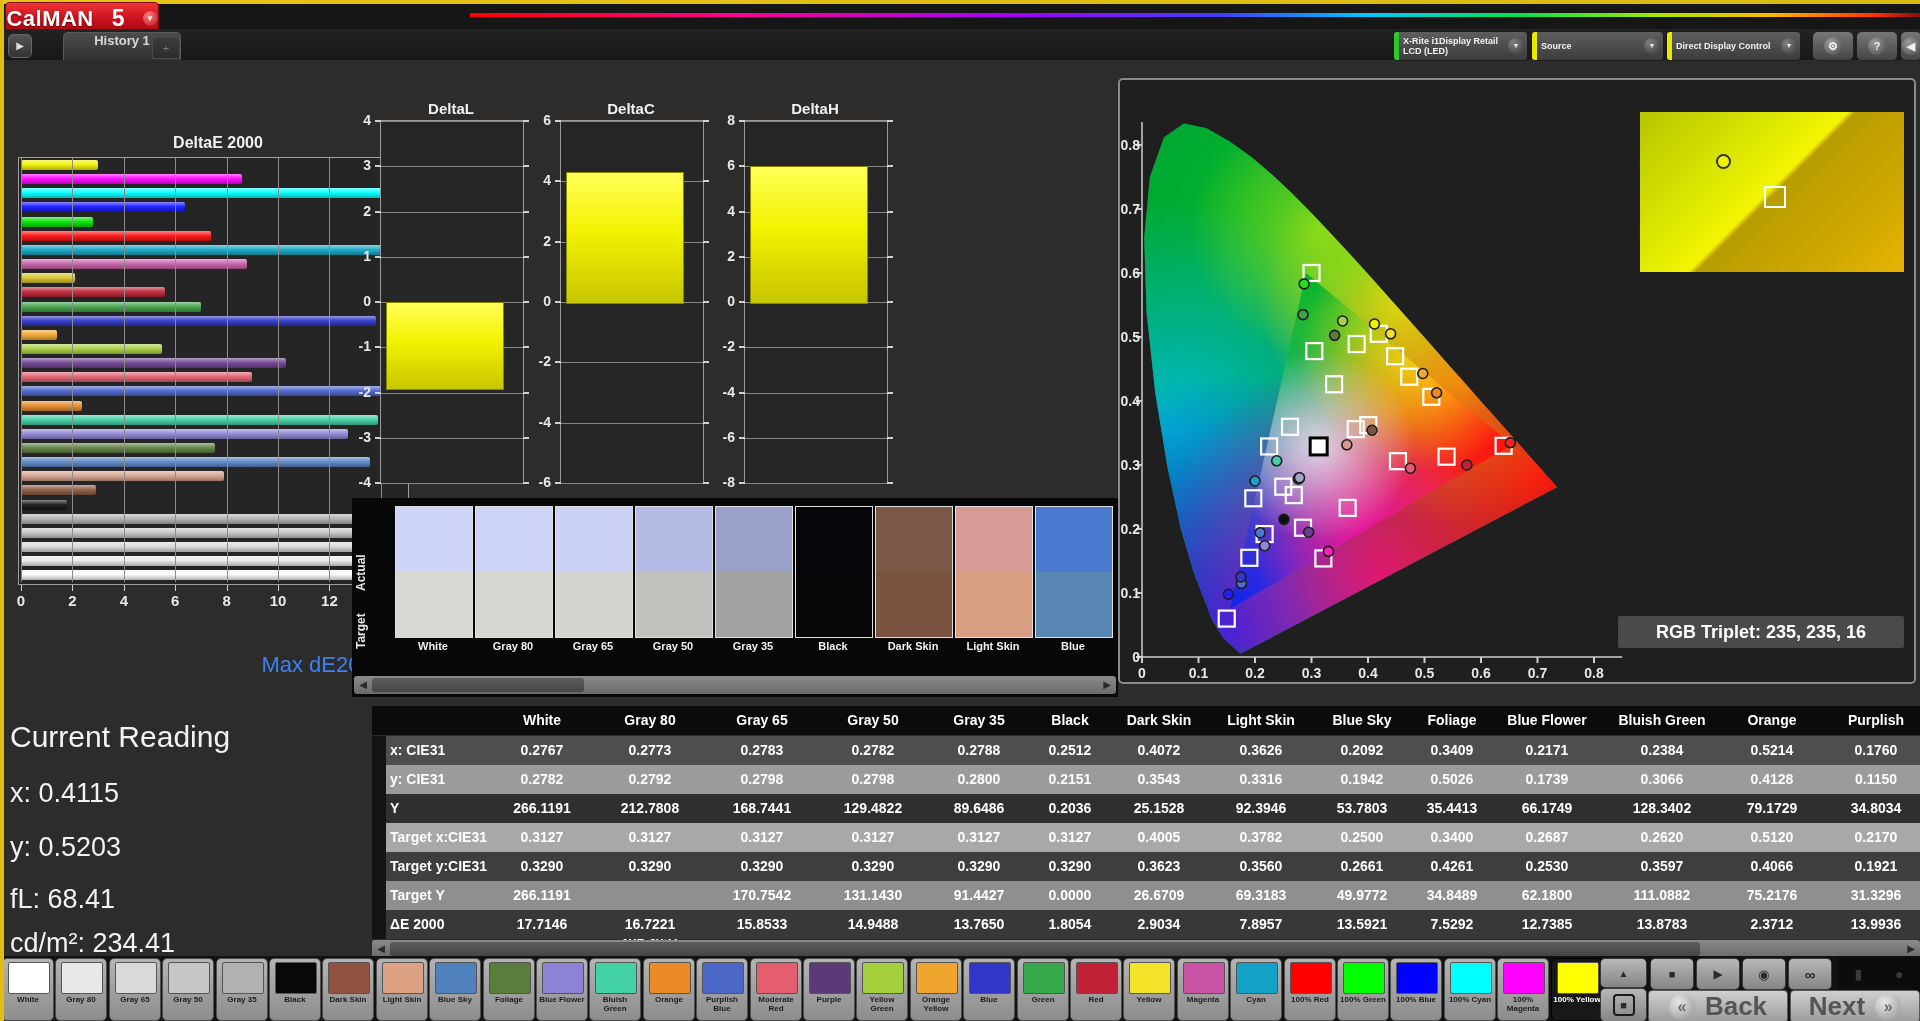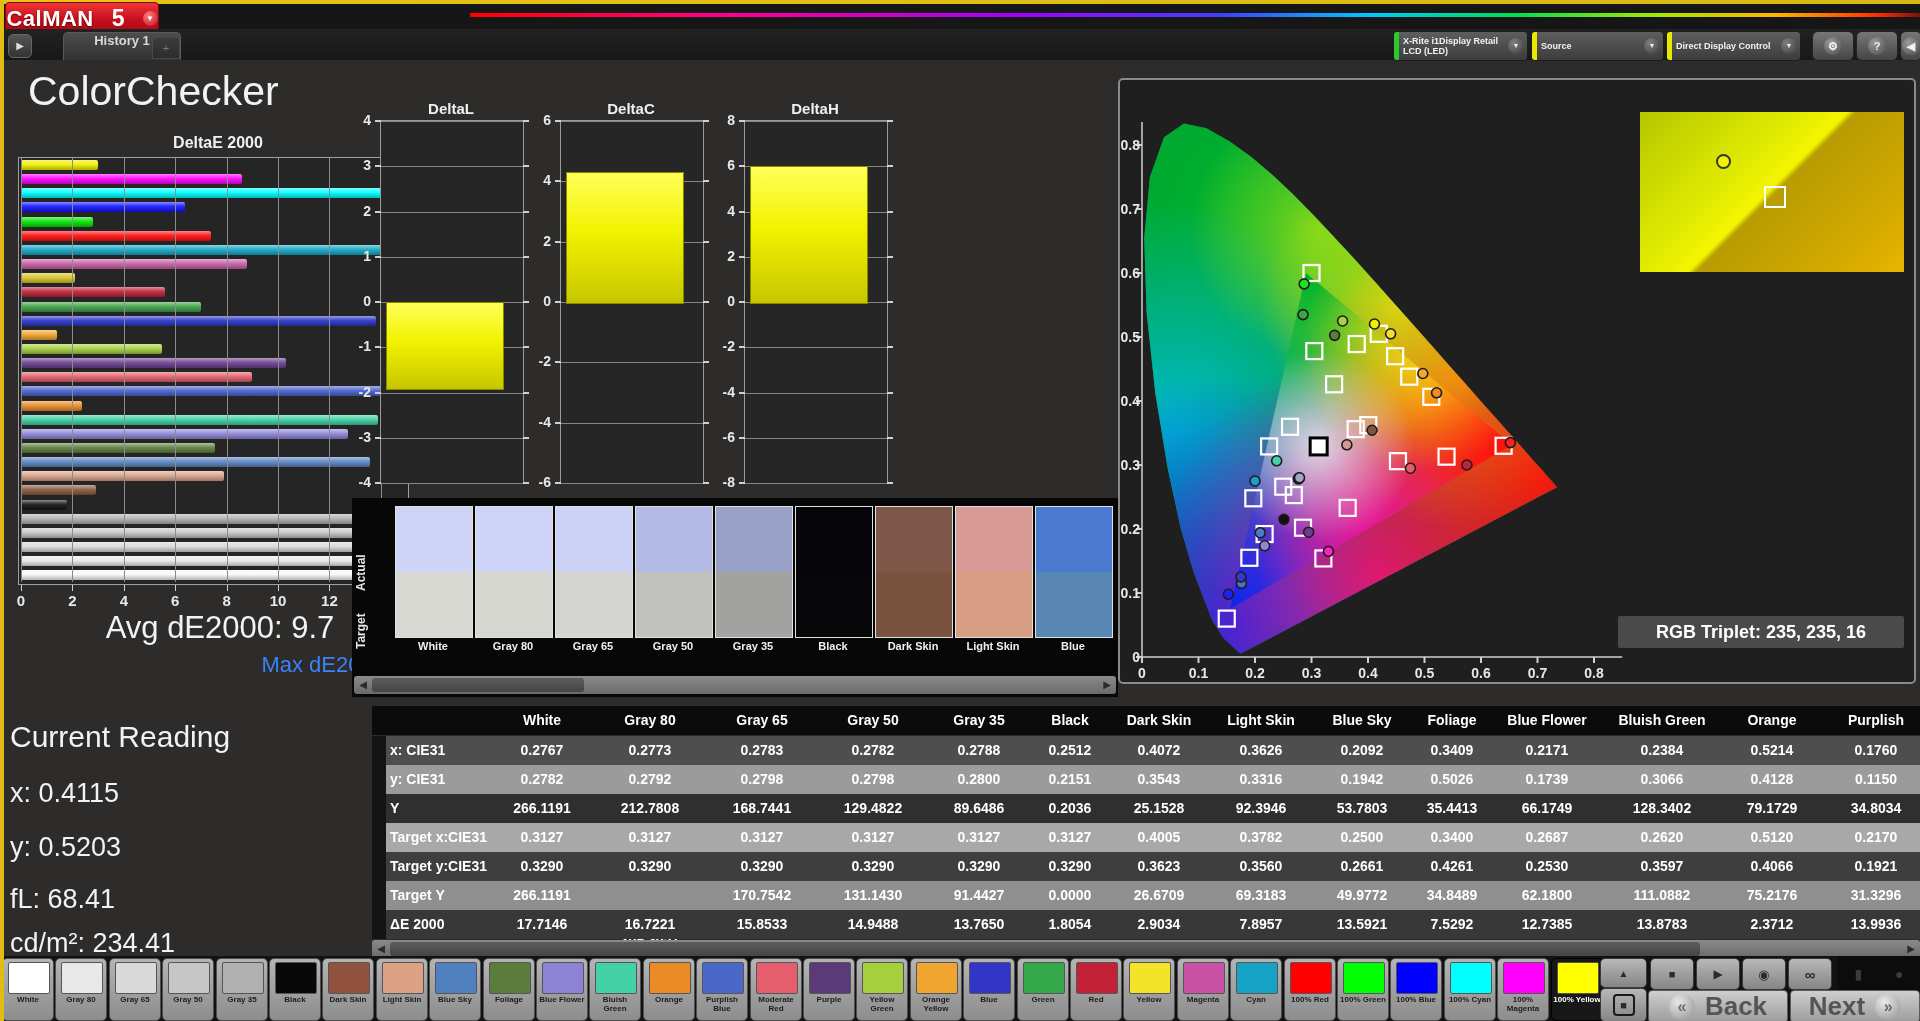--- a/index.html
+++ b/index.html
@@ -147,21 +147,20 @@
   <div class="abs sq-btn" style="left:1812px;width:40px;">
     <span class="circ">⚙</span>
     </div>
   <div class="abs sq-btn" style="left:1856px;width:40px;">
     <span class="circ">?</span>
     </div>
   <div class="abs sq-btn" style="left:1900px;width:20px;">
     <span class="circ">◀</span>
     </div>
 
-  <div class="abs" id="page-title">ColorChecker</div>
   <div class="abs" id="de-title">DeltaE 2000</div>
   <div class="abs" id="de-wrap">
     <div id="de-frame"></div>
     <div id="de-bars">
         <div class="de-bar" style="left: 3px; top: 3px; width: 77.1px; background-color: rgb(240, 240, 0);"></div>
         <div class="de-bar" style="left: 3px; top: 17.15px; width: 221.02px; background-color: rgb(255, 0, 255);"></div>
         <div class="de-bar" style="left: 3px; top: 31.3px; width: 410px; background-color: rgb(0, 255, 255);"></div>
         <div class="de-bar" style="left: 3px; top: 45.45px; width: 164.48px; background-color: rgb(20, 20, 255);"></div>
         <div class="de-bar" style="left: 3px; top: 59.6px; width: 71.96px; background-color: rgb(0, 228, 0);"></div>
         <div class="de-bar" style="left: 3px; top: 73.75px; width: 190.18px; background-color: rgb(255, 15, 15);"></div>
@@ -210,21 +209,20 @@
       <div class="de-xlab" style="left: 157.2px;">6</div>
       <div class="de-tick" style="left: 208.6px;"></div>
       <div class="de-xlab" style="left: 208.6px;">8</div>
       <div class="de-tick" style="left: 260px;"></div>
       <div class="de-xlab" style="left: 260px;">10</div>
       <div class="de-tick" style="left: 311.4px;"></div>
       <div class="de-xlab" style="left: 311.4px;">12</div>
       <div class="de-tick" style="left: 362.8px;"></div>
       <div class="de-xlab" style="left: 362.8px;">14</div>
     </div>
-  <div class="abs" id="avg-line">Avg dE2000: 9.7</div>
   <div class="abs" id="max-line">Max dE2000: 18.5</div>
   <div class="abs" id="cr-title">Current Reading</div>
   <div class="abs cr-line" style="top:778px;">x: 0.4115</div>
   <div class="abs cr-line" style="top:832px;">y: 0.5203</div>
   <div class="abs cr-line" style="top:884px;">fL: 68.41</div>
   <div class="abs cr-line" style="top:928px;">cd/m²: 234.41</div>
 
   <div class="abs dl-title" style="left:376px;">DeltaL</div>
   <div class="abs dl-title" style="left:556px;">DeltaC</div>
   <div class="abs dl-title" style="left:740px;">DeltaH</div>

